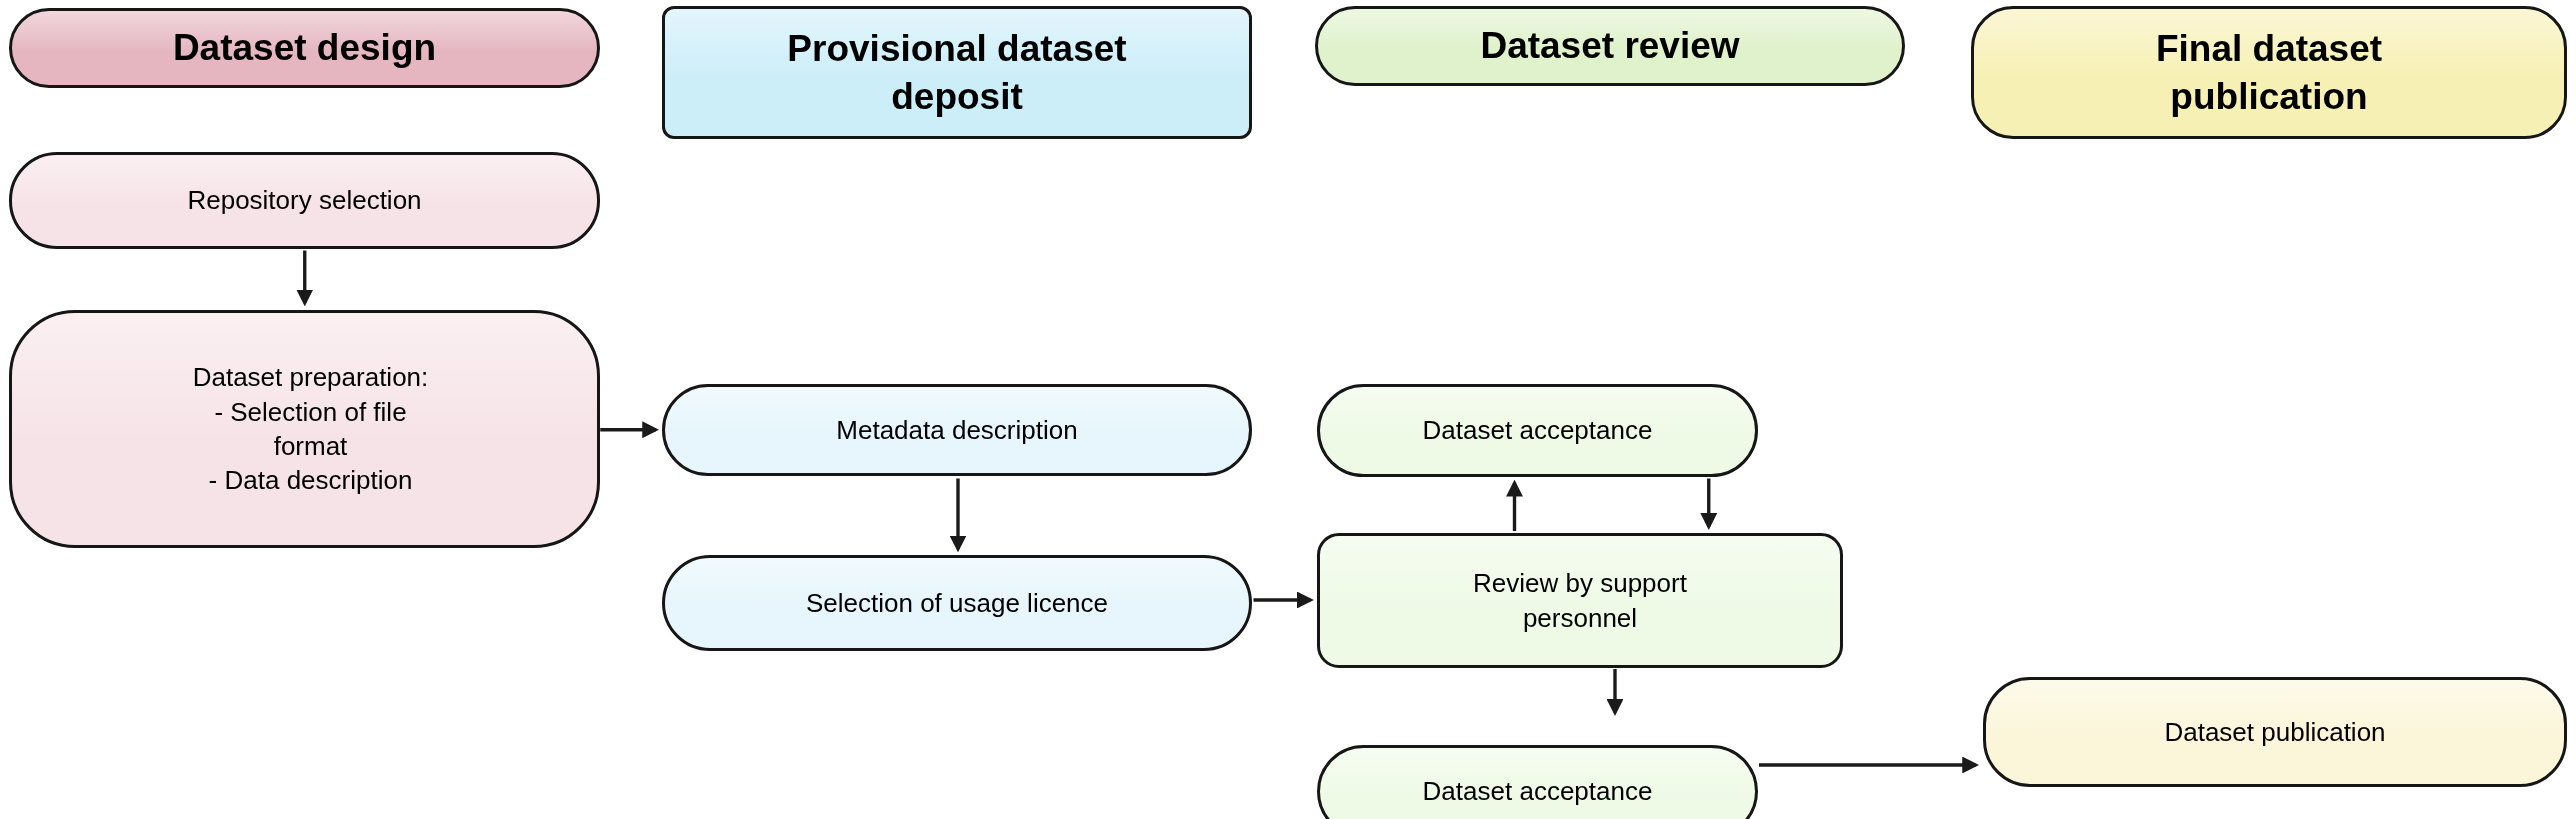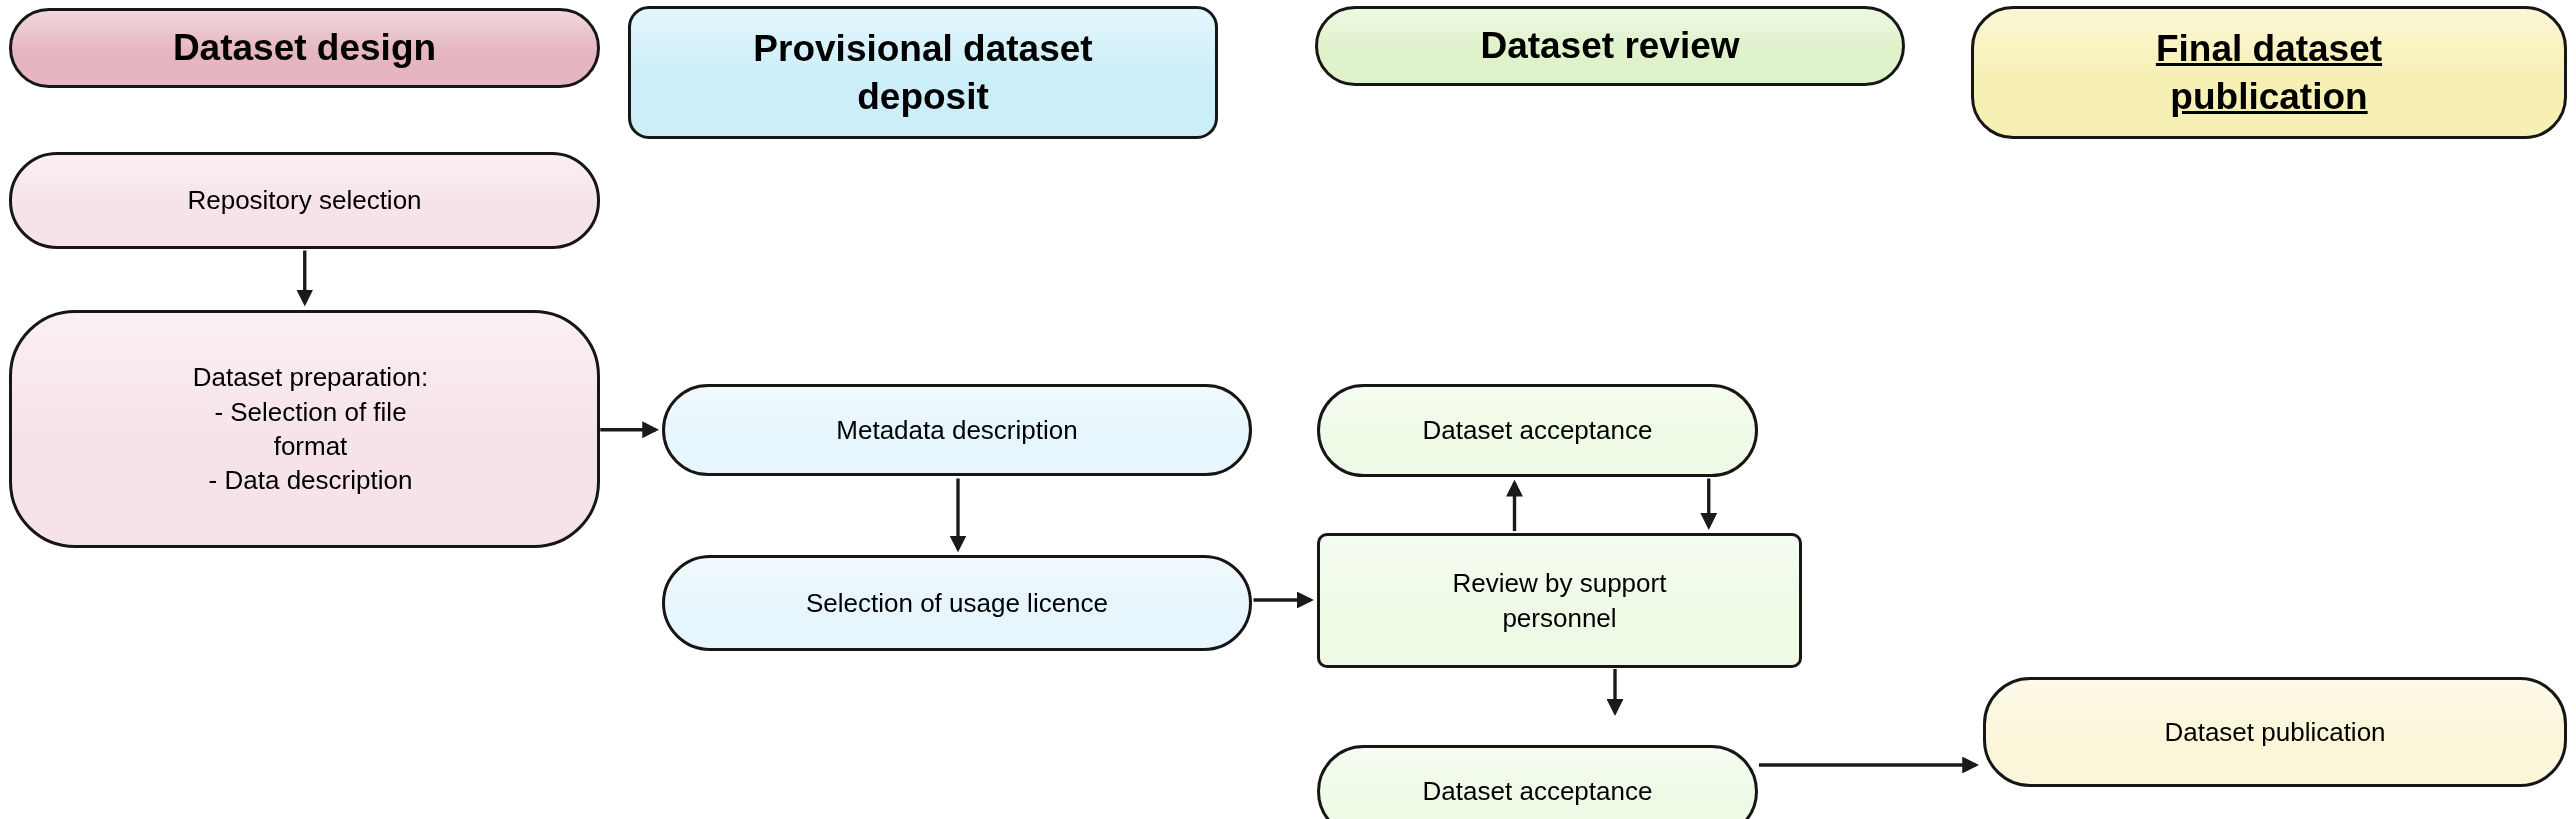--- a/index.html
+++ b/index.html
@@ -26,30 +26,30 @@
     font-size:37px;
     line-height:1.28;
   }
   .node{
     font-weight:normal;
     font-size:26px;
     line-height:1.32;
   }
   
   #hdr-design      {left:9px;   top:7.5px;  width:591px; height:80px; border-radius:41px;}
-  #hdr-deposit     {left:628px;  top:6px;   width:590px; height:133px; border-radius:21px;}
+  #hdr-deposit     {left:662px;  top:6px;   width:590px; height:133px; border-radius:12px;}
   #hdr-review      {left:1315px; top:6px;   width:590px; height:80px; border-radius:41px;}
   #hdr-publication {left:1971px; top:6px;   width:596px; height:133px; border-radius:42px;}
   
   #node-repository  {left:9px;   top:152px; width:591px; height:97px; border-radius:48px;}
   #node-preparation {left:9px;   top:310px; width:591px; height:238px; border-radius:66px;}
   #node-metadata    {left:662px;  top:384px; width:590px; height:92px; border-radius:46px;}
   #node-licence     {left:662px;  top:555px; width:590px; height:96px; border-radius:48px;}
   #node-correction  {left:1317px; top:384px; width:441px; height:93px; border-radius:47px;}
-  #node-review      {left:1317px; top:533px; width:485px; height:135px; border-radius:10px;}
+  #node-review      {left:1317px; top:533px; width:526px; height:135px; border-radius:22px;}
   #node-acceptance  {left:1317px; top:745px; width:441px; height:93px; border-radius:47px;}
   #node-publication {left:1983px; top:677px; width:584px; height:110px; border-radius:47px;}
   #arrow-layer{position:absolute;left:0;top:0;width:2576px;height:819px;}
 </style>
 </head>
 <body>
 
 <div class="canvas">
 
   <svg id="arrow-layer" viewBox="0 0 3434 1092" xmlns="http://www.w3.org/2000/svg">
@@ -65,21 +65,21 @@
     <line x1="2019" y1="708" x2="2019" y2="644" stroke="#1a1a1a" stroke-width="4.5" marker-end="url(#ah)"></line>
     <line x1="2278" y1="638" x2="2278" y2="702" stroke="#1a1a1a" stroke-width="4.5" marker-end="url(#ah)"></line>
     <line x1="2153" y1="892" x2="2153" y2="950" stroke="#1a1a1a" stroke-width="4.5" marker-end="url(#ah)"></line>
     <line x1="2345" y1="1020" x2="2634" y2="1020" stroke="#1a1a1a" stroke-width="4.5" marker-end="url(#ah)"></line>
   </svg>
 
   <div class="box hdr" id="hdr-design" style="background: linear-gradient(rgba(255, 255, 255, 0.45) 0%, rgba(255, 255, 255, 0) 55%) rgb(229, 182, 192);">Dataset design</div>
   <div class="box hdr" id="hdr-deposit" style="background: linear-gradient(rgba(255, 255, 255, 0.45) 0%, rgba(255, 255, 255, 0) 55%) rgb(204, 238, 249);">Provisional dataset
 deposit</div>
   <div class="box hdr" id="hdr-review" style="background: linear-gradient(rgba(255, 255, 255, 0.45) 0%, rgba(255, 255, 255, 0) 55%) rgb(223, 242, 203);">Dataset review</div>
-  <div class="box hdr" id="hdr-publication" style="background: linear-gradient(rgba(255, 255, 255, 0.45) 0%, rgba(255, 255, 255, 0) 55%) rgb(247, 240, 180); text-decoration: underline;">Final dataset
+  <div class="box hdr" id="hdr-publication" style="background: linear-gradient(rgba(255, 255, 255, 0.45) 0%, rgba(255, 255, 255, 0) 55%) rgb(247, 240, 180);">Final dataset
 publication</div>
 
   <div class="box node" id="node-repository" style="background: linear-gradient(rgba(255, 255, 255, 0.45) 0%, rgba(255, 255, 255, 0) 55%) rgb(246, 227, 231);">Repository selection</div>
   <div class="box node" id="node-preparation" style="background: linear-gradient(rgba(255, 255, 255, 0.45) 0%, rgba(255, 255, 255, 0) 55%) rgb(246, 227, 231); padding-left: 12px;">Dataset preparation:
 - Selection of file
 format
 - Data description</div>
   <div class="box node" id="node-metadata" style="background: linear-gradient(rgba(255, 255, 255, 0.45) 0%, rgba(255, 255, 255, 0) 55%) rgb(230, 246, 252);">Metadata description</div>
   <div class="box node" id="node-licence" style="background: linear-gradient(rgba(255, 255, 255, 0.45) 0%, rgba(255, 255, 255, 0) 55%) rgb(230, 246, 252);">Selection of usage licence</div>
   <div class="box node" id="node-correction" style="background: linear-gradient(rgba(255, 255, 255, 0.45) 0%, rgba(255, 255, 255, 0) 55%) rgb(238, 250, 230);">Dataset acceptance</div>

